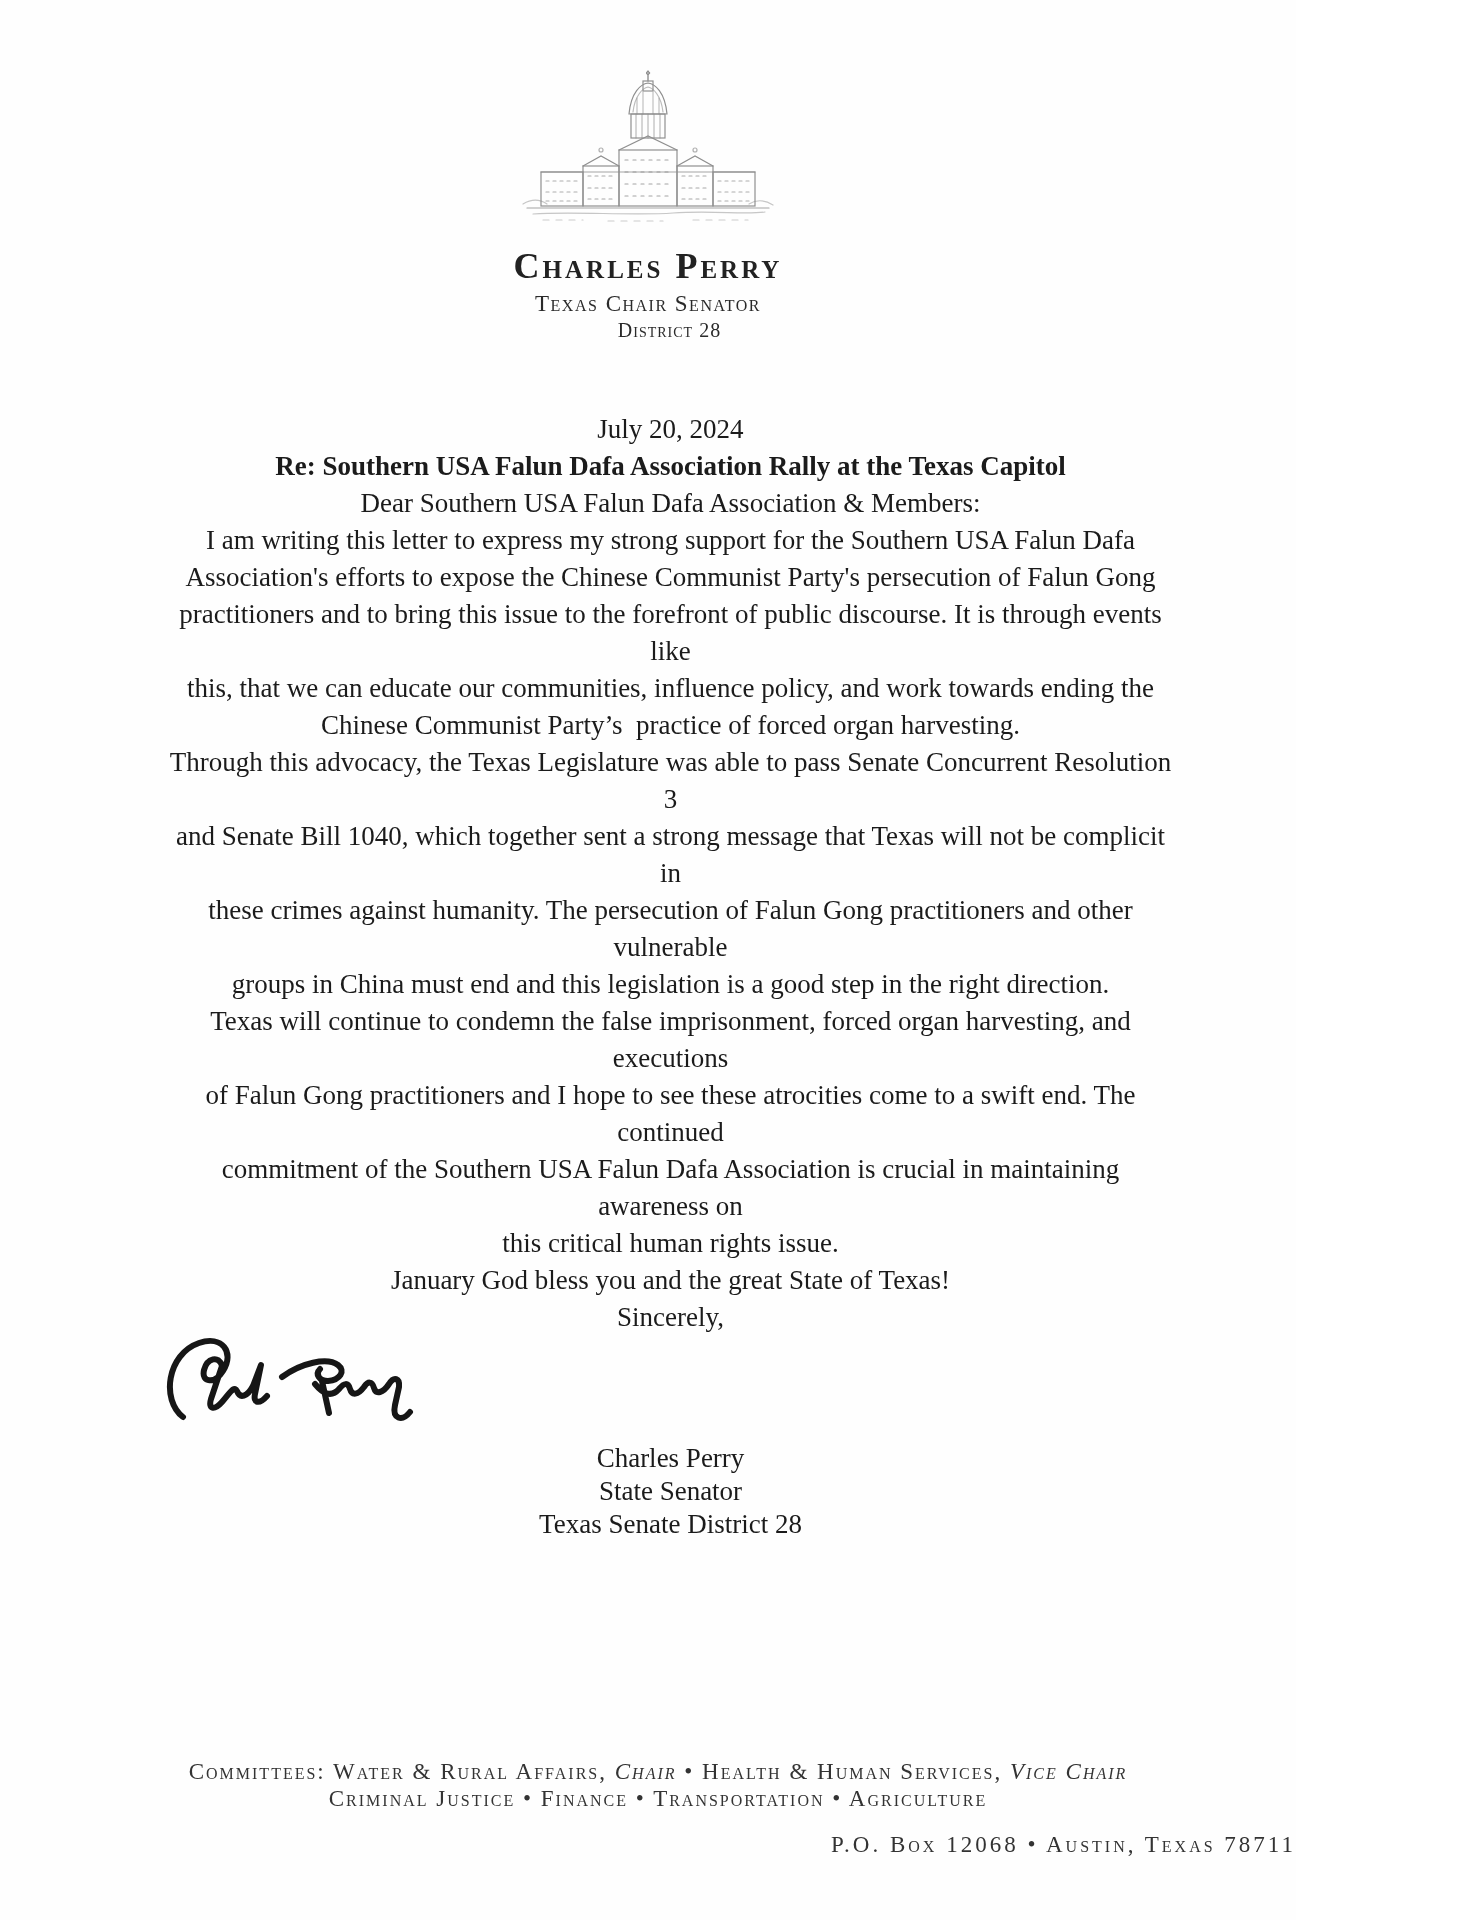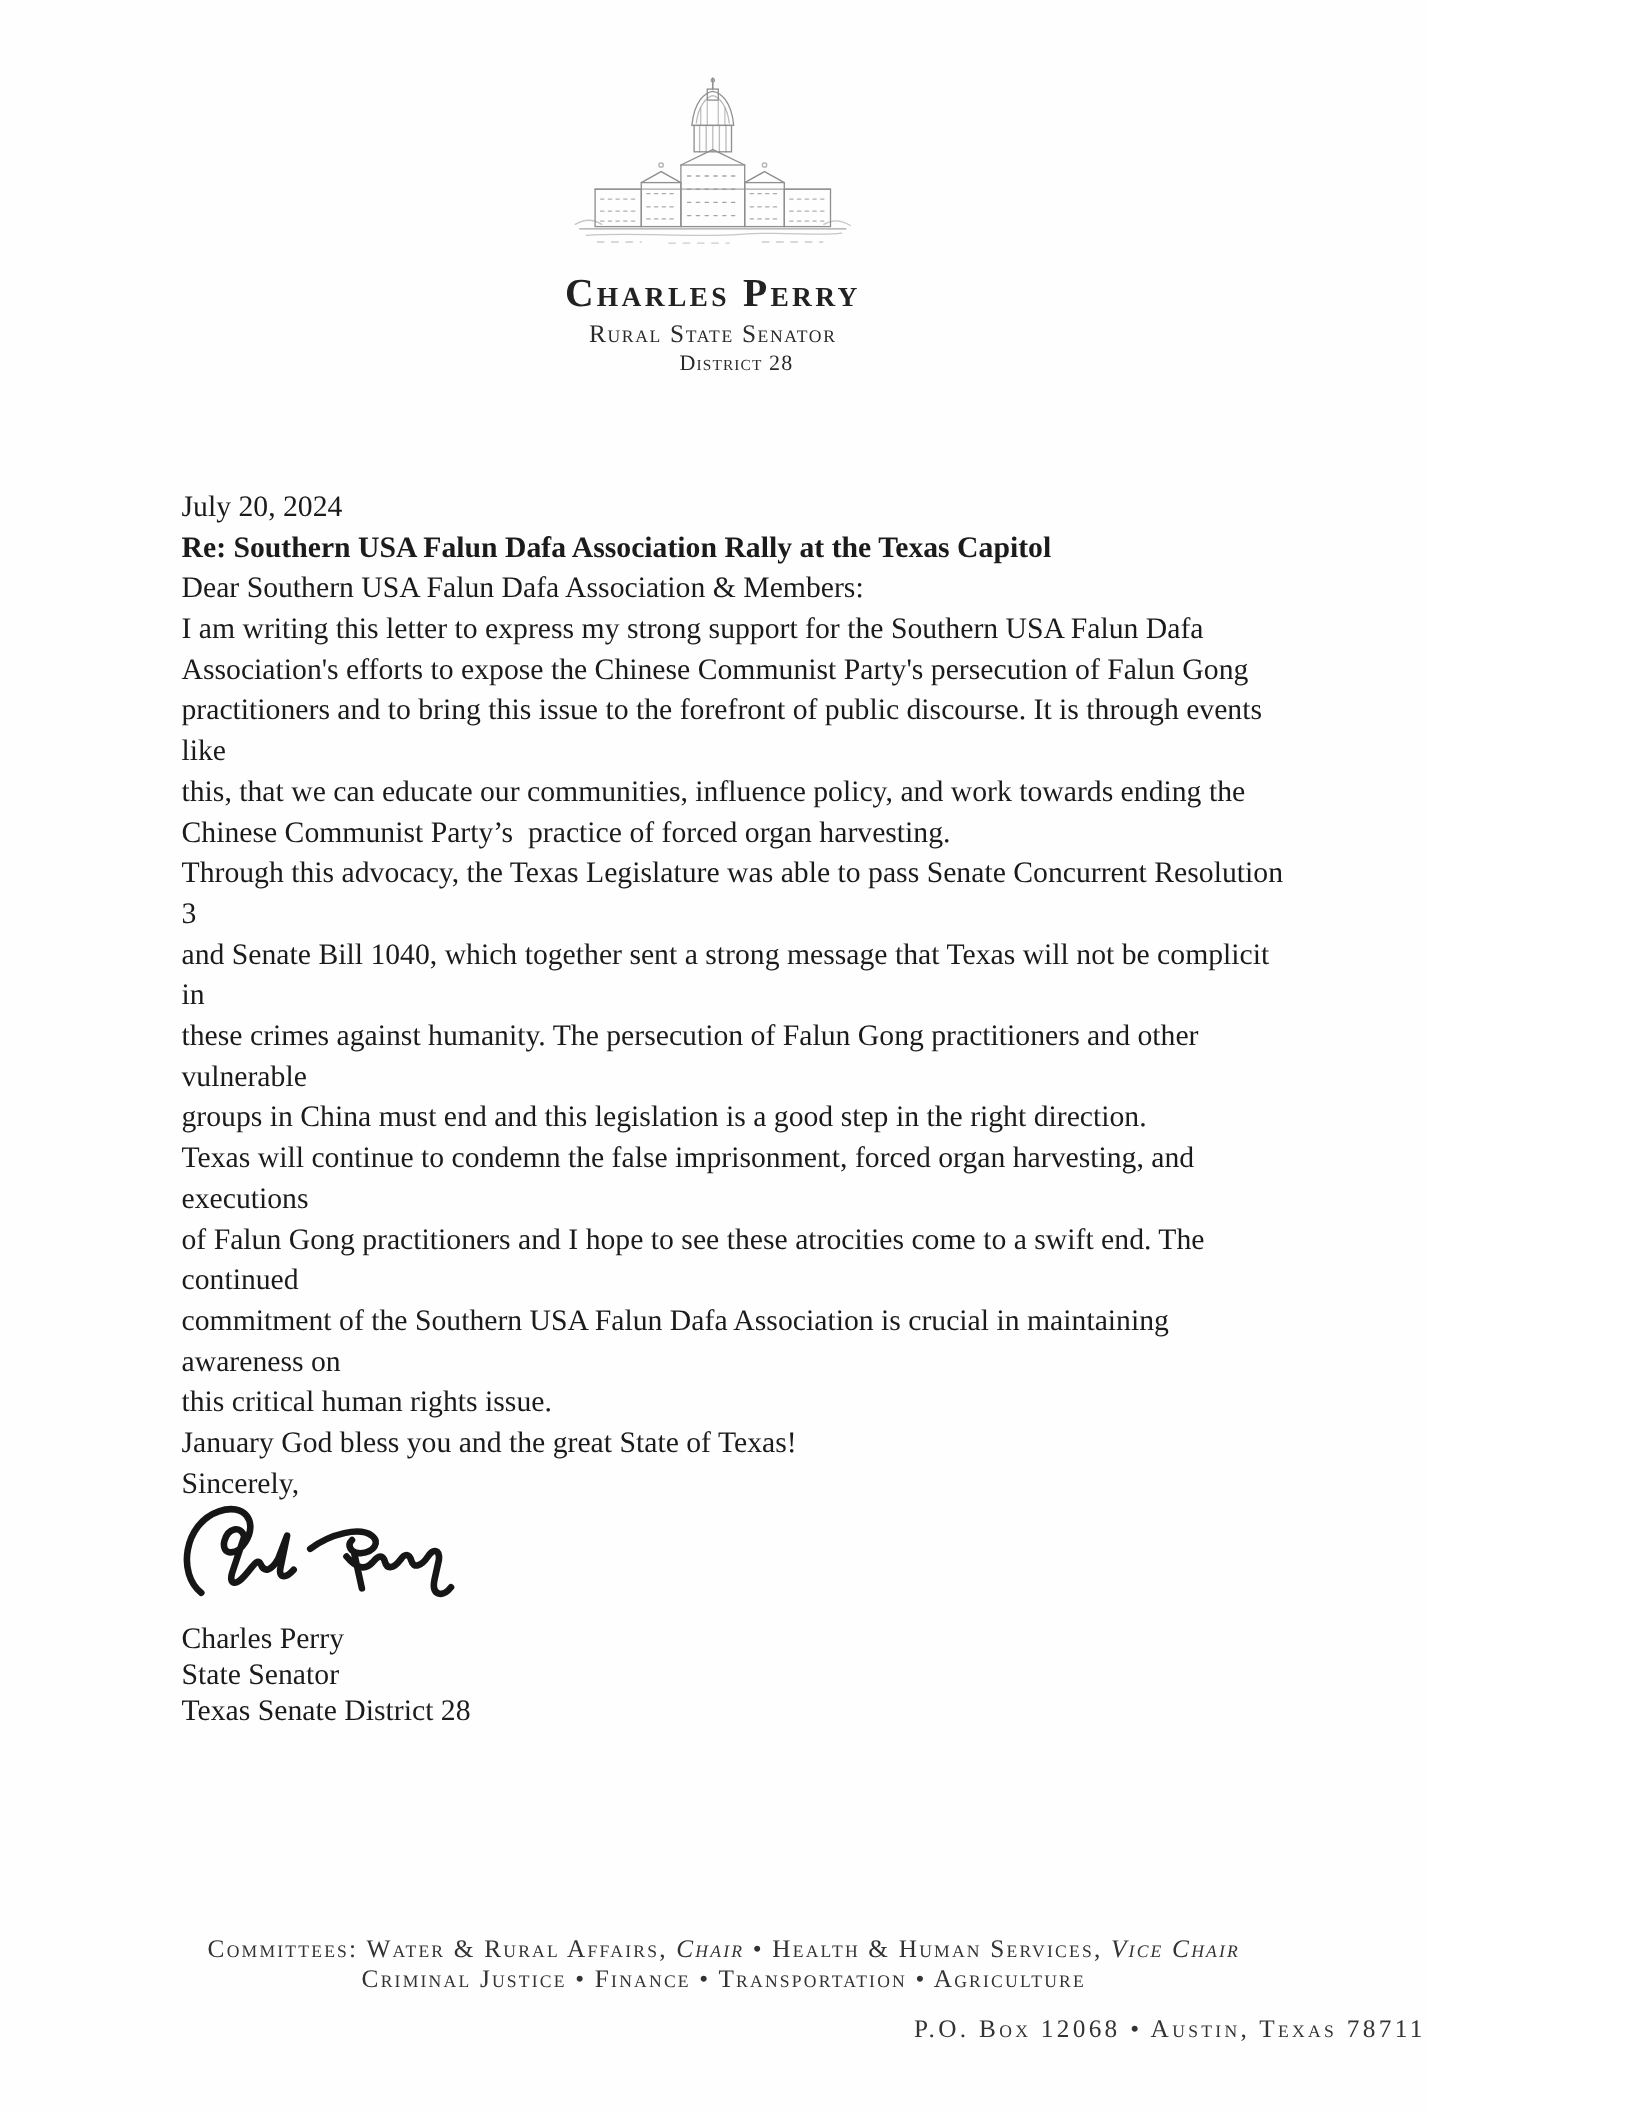--- a/index.html
+++ b/index.html
@@ -31,22 +31,22 @@
   }
   .hdr-district {
     font-size:20px; line-height:24px;
     font-variant:small-caps;
     letter-spacing:1px;
     color:#2a2a2a;
     padding-left:43px;
   }
   
   .body-text {
-    margin:100px 120px 0 165px;
-    font-size:27px; line-height:37px;
+    margin:69px 120px 0 165px;
+    font-size:27px; line-height:37px;text-align:center;
   }
   .body-text p { margin:0; white-space:pre-wrap; }
   .date       { margin-bottom:31px; }
   .subject    { margin-bottom:32px;font-weight:bold; }
   .salutation { margin-bottom:29px; }
   .para       { margin-bottom:17px; }
   .closing    { margin-top:28px; }
   .signature-svg { display:block; margin:-16px 0 0 -6px; }
   .sig-block { margin-top:4px; font-size:27px; line-height:33px; }
   .sig-block div { margin:0; }
@@ -110,21 +110,21 @@
       <path d="M33 113 H65 M33 124 H65 M33 133 H65" stroke-dasharray="3 4" stroke-opacity="0.7"></path>
       <path d="M205 113 H237 M205 124 H237 M205 133 H237" stroke-dasharray="3 4" stroke-opacity="0.7"></path>
       <path d="M28 104 H242" stroke-opacity="0.8"></path>
 
       <path d="M14 140 H256" stroke-opacity="0.8"></path>
       <path d="M20 146 C 60 143 120 148 160 145 C 200 142 230 147 252 144" stroke-opacity="0.5"></path>
       <path d="M30 152 H70 M95 153 H150 M180 152 H235" stroke-dasharray="6 7" stroke-opacity="0.45"></path>
       <path d="M10 136 C 20 130 28 132 34 136 M236 136 C 244 131 252 132 260 137" stroke-opacity="0.5"></path>
     </svg>
     <div class="hdr-name">Charles Perry</div>
-    <div class="hdr-title">Rural State Senator</div>
+    <div class="hdr-title">Texas Chair Senator</div>
     <div class="hdr-district">District 28</div>
   </div>
 
   <div class="body-text">
     <p class="date">July 20, 2024</p>
     <p class="subject">Re: Southern USA Falun Dafa Association Rally at the Texas Capitol</p>
     <p class="salutation">Dear Southern USA Falun Dafa Association &amp; Members:</p>
 
     <p class="para">I am writing this letter to express my strong support for the Southern USA Falun Dafa
 Association's efforts to expose the Chinese Communist Party's persecution of Falun Gong

